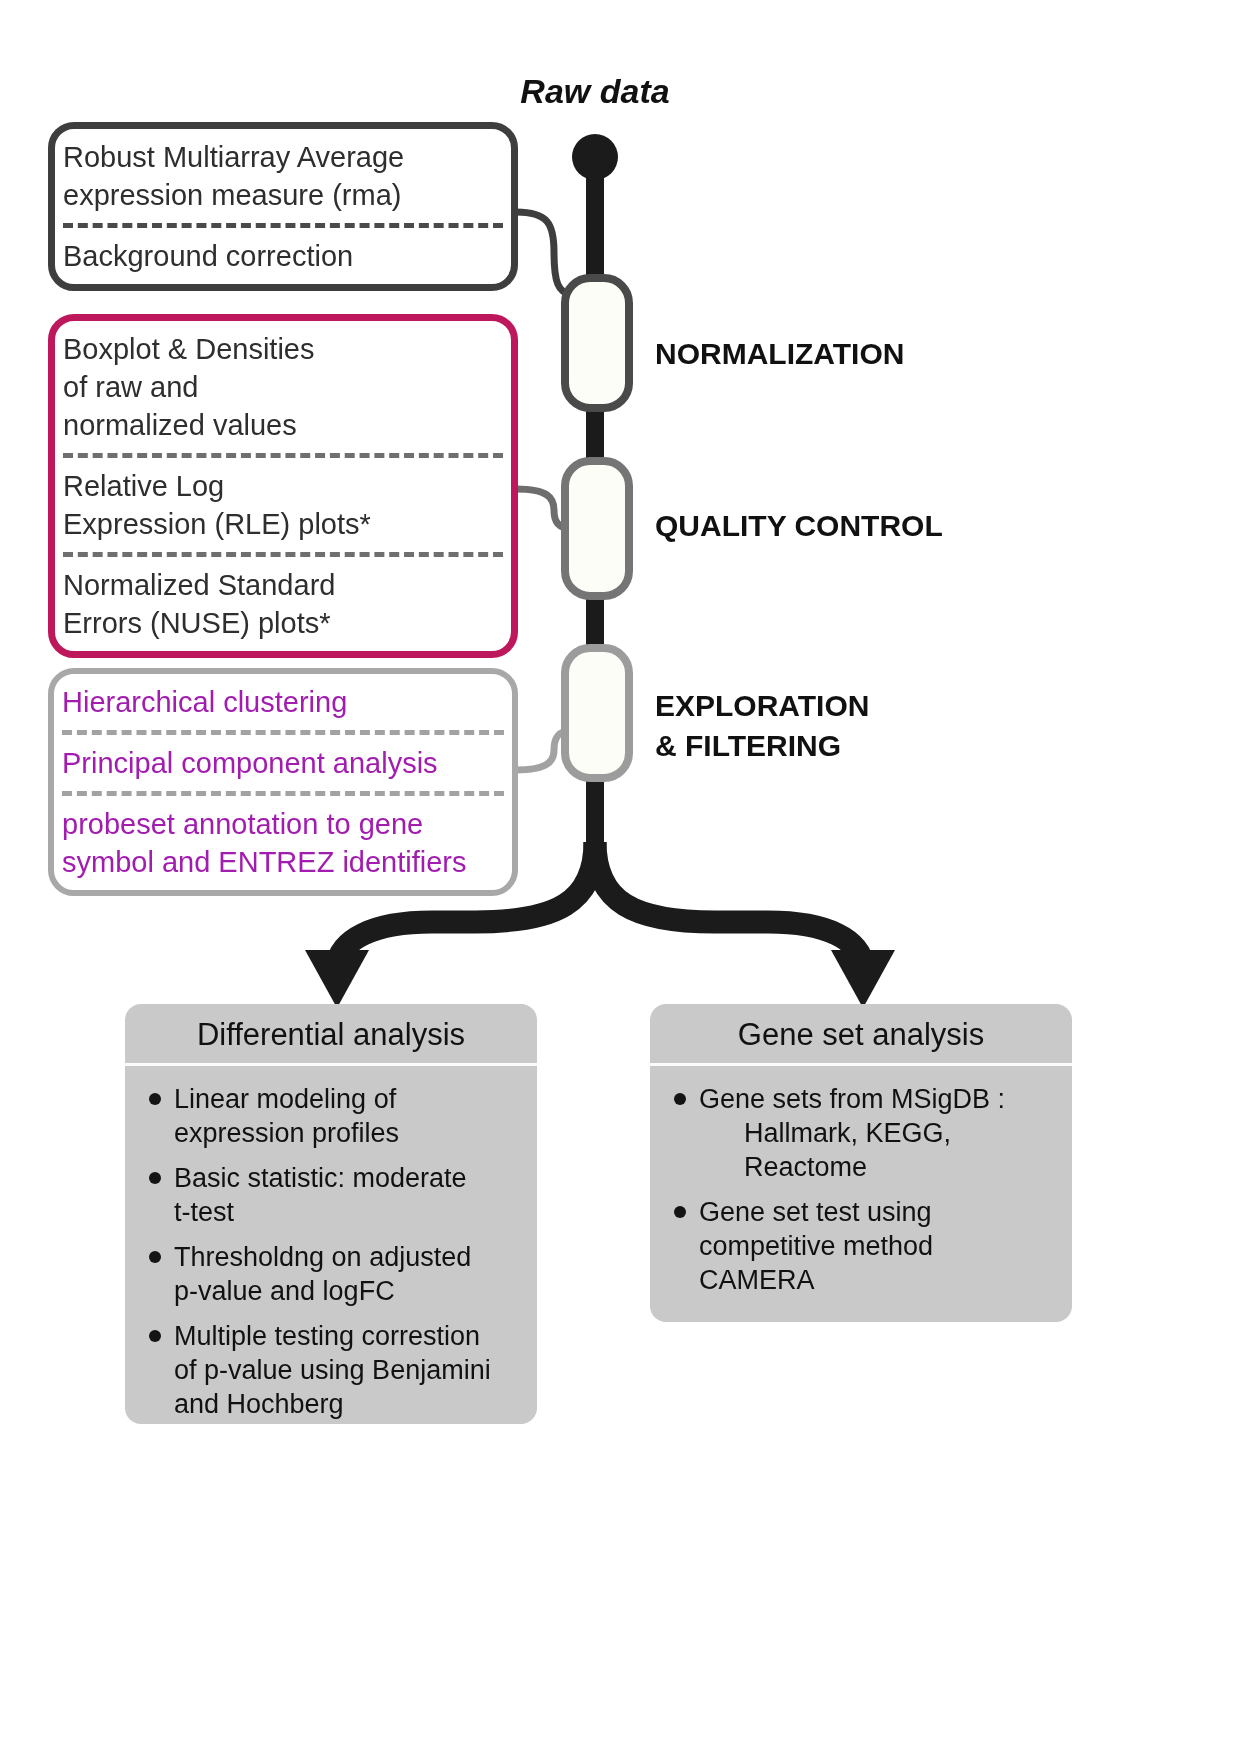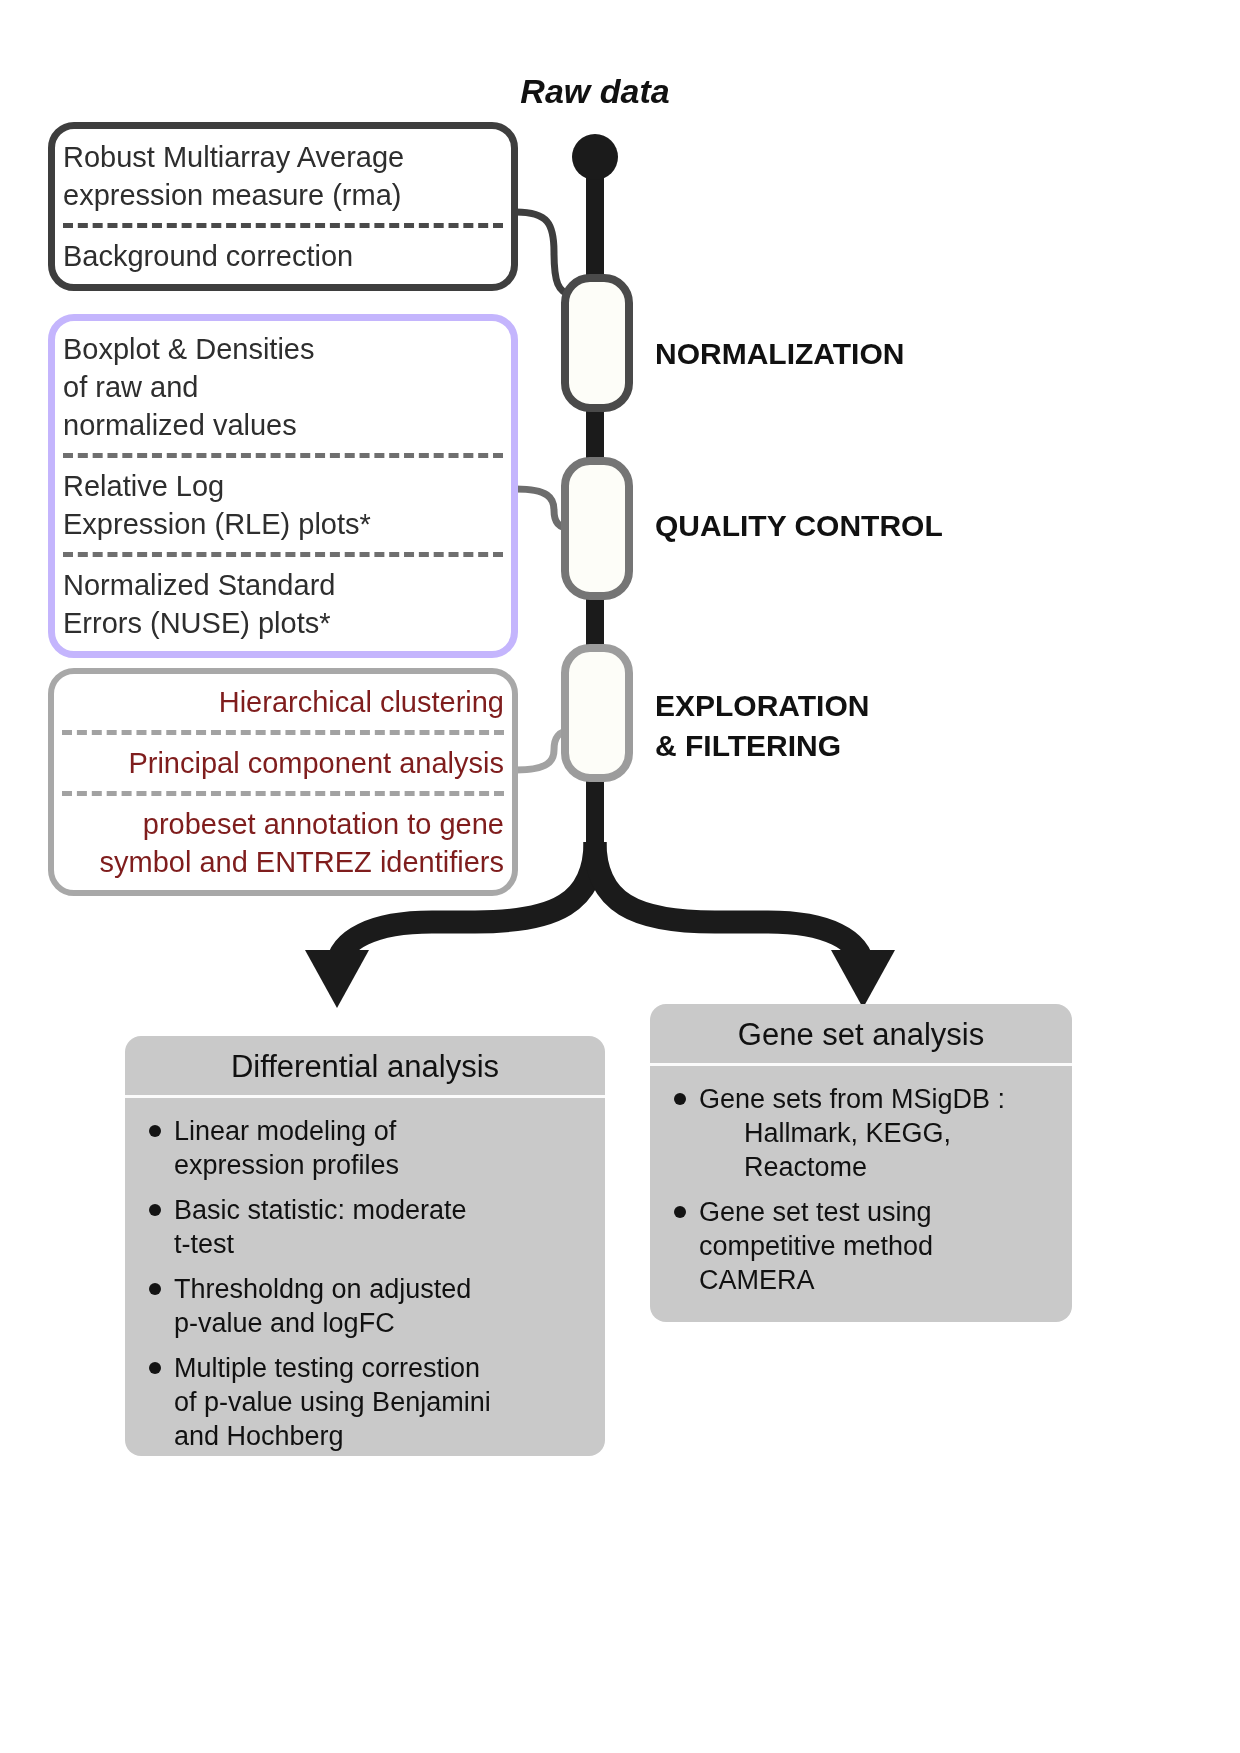--- a/index.html
+++ b/index.html
@@ -27,31 +27,31 @@
   
   .pipeline-box {
     position: absolute;
     left: 48px;
     width: 470px;
     background: #ffffff;
     border-radius: 26px;
     box-sizing: border-box;
   }
   .pb-1 { top: 122px; border: 7px solid #3e3e3e; }
-  .pb-2 { top: 314px; border: 7px solid #c4b5fd; }
+  .pb-2 { top: 314px; border: 7px solid #be185d; }
   .pb-3 { top: 668px; border: 6px solid #a8a8a8; }
 
   .pb-section {
     padding: 9px 8px;
     font-size: 29px;
     line-height: 38px;
     white-space: pre-wrap;
   }
   .pb-1 .pb-section, .pb-2 .pb-section { color: #2e2e2e; }
-  .pb-3 .pb-section { color: #7f1d1d; text-align: right; }
+  .pb-3 .pb-section { color: #a21caf; }
 
   .pb-sep { border-top: 5px dashed #4a4a4a; margin: 0 8px; }
   .pb-2 .pb-sep { border-top-color: #6f6f6f; }
   .pb-3 .pb-sep { border-top-color: #a2a2a2; }
 
   
   .stage-label {
     position: absolute;
     left: 655px;
     font-size: 30px;
@@ -64,21 +64,21 @@
   .sl-2 { top: 506px; }
   .sl-3 { top: 686px; }
 
   
   .analysis-box {
     position: absolute;
     background: #c9c9c9;
     border-radius: 16px;
     box-sizing: border-box;
   }
-  .ab-left  { left: 125px; top: 1036px; width: 480px; height: 420px; }
+  .ab-left  { left: 125px; top: 1004px; width: 412px; height: 420px; }
   .ab-right { left: 650px; top: 1004px; width: 422px; height: 318px; }
 
   .ab-title {
     text-align: center;
     font-size: 31px;
     color: #111;
     padding: 13px 0 10px;
   }
   .ab-underline { height: 3px; background: #fbfbfb; }
 

